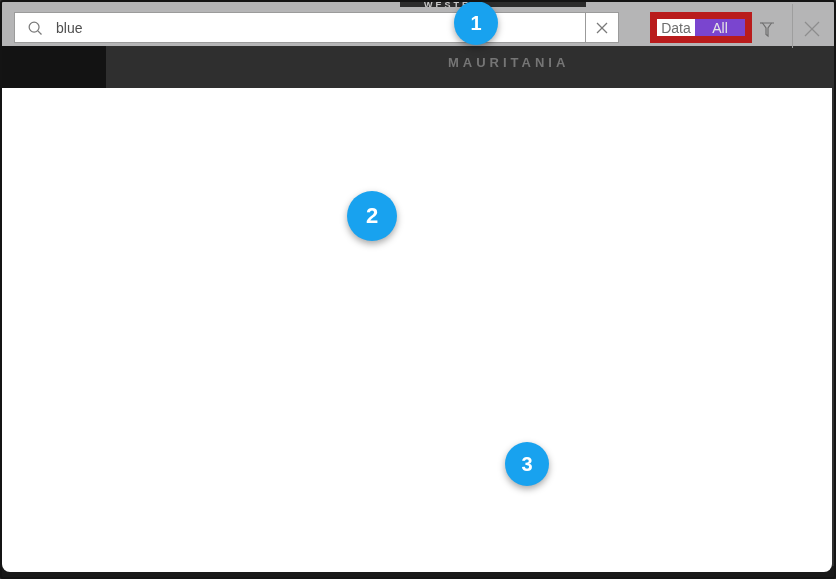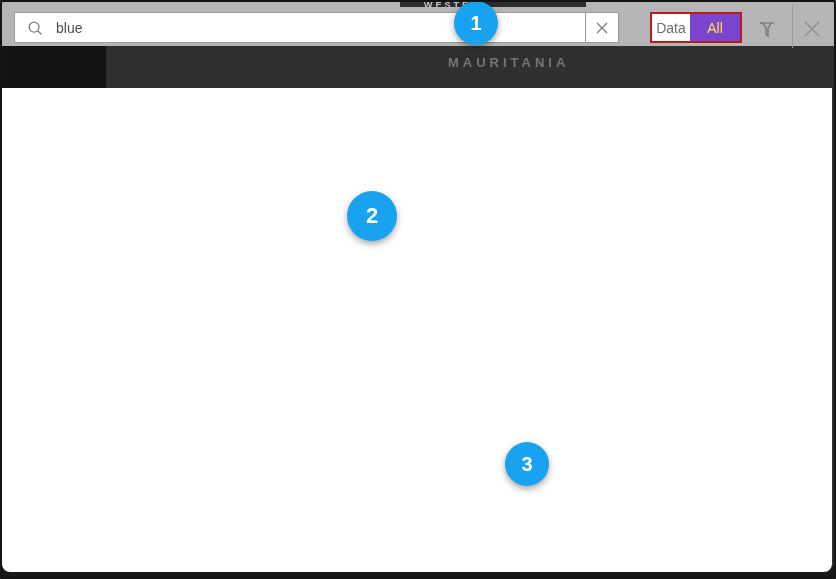--- a/index.html
+++ b/index.html
@@ -14,24 +14,24 @@
   .map-label { position:absolute; left:448px; top:55px; font-size:13px; font-weight:bold; letter-spacing:4px; color:#757575; z-index:1; }
   .map-label-top-patch { position:absolute; left:400px; top:0; width:186px; height:7px; background:#2c2c2c; overflow:hidden; z-index:3; }
   .map-label-top { position:absolute; left:24px; top:0px; font-size:9px; font-weight:bold; letter-spacing:3px; color:#c9c9c9; }
 
   
   .topbar { position:absolute; left:2px; top:2px; width:832px; height:44px; background:#b5b5b6; z-index:2; }
   .search-box { position:absolute; left:12px; top:10px; width:572px; height:31px; background:#fff; border:1px solid #9b9b9b; display:flex; align-items:center; }
   .search-box svg { margin-left:11px; flex:0 0 auto; }
   .search-input { border:none; outline:none; flex:1; height:100%; font-family:inherit; font-size:14px; color:#4f4f4f; padding-left:12px; background:transparent; }
   .clear-box { position:absolute; left:583px; top:10px; width:34px; height:31px; background:#fff; border:1px solid #9b9b9b; display:flex; align-items:center; justify-content:center; cursor:pointer; }
-  .segmented { position:absolute; left:648px; top:10px; height:31px; display:flex; border:2px solid #b91c1c; background:#fff; }
+  .segmented { position:absolute; left:648px; top:10px; height:31px; display:flex; border:7px solid #b91c1c; background:#fff; }
   .seg { display:flex; align-items:center; justify-content:center; font-size:14px; cursor:pointer; }
   .seg-data { width:38px; color:#6e6e6e; background:#fff; }
-  .seg-all { width:50px; color:#fde047; background:#7a45cf; }
+  .seg-all { width:50px; color:#e5e5e5; background:#7a45cf; }
   .topbar-filter { position:absolute; left:755px; top:17px; cursor:pointer; }
   .topbar-divider { position:absolute; left:790px; top:2px; width:1px; height:44px; background:#9e9e9e; }
   .topbar-close { position:absolute; left:799px; top:16px; cursor:pointer; }
 
   
   .panel { position:absolute; left:2px; top:88px; width:830px; height:484px; background:#fff; border-radius:0 0 8px 8px; z-index:2; }
   .cb { position:absolute; border:1px solid #9a9a9a; background:transparent; cursor:pointer; }
   .select-all-cb { left:42px; top:112px; width:18px; height:18px; }
   .select-all-label { position:absolute; left:88px; top:114px; font-size:13.5px; color:#4f4f4f; }
   .panel-filter { position:absolute; left:728px; top:110px; cursor:pointer; }

